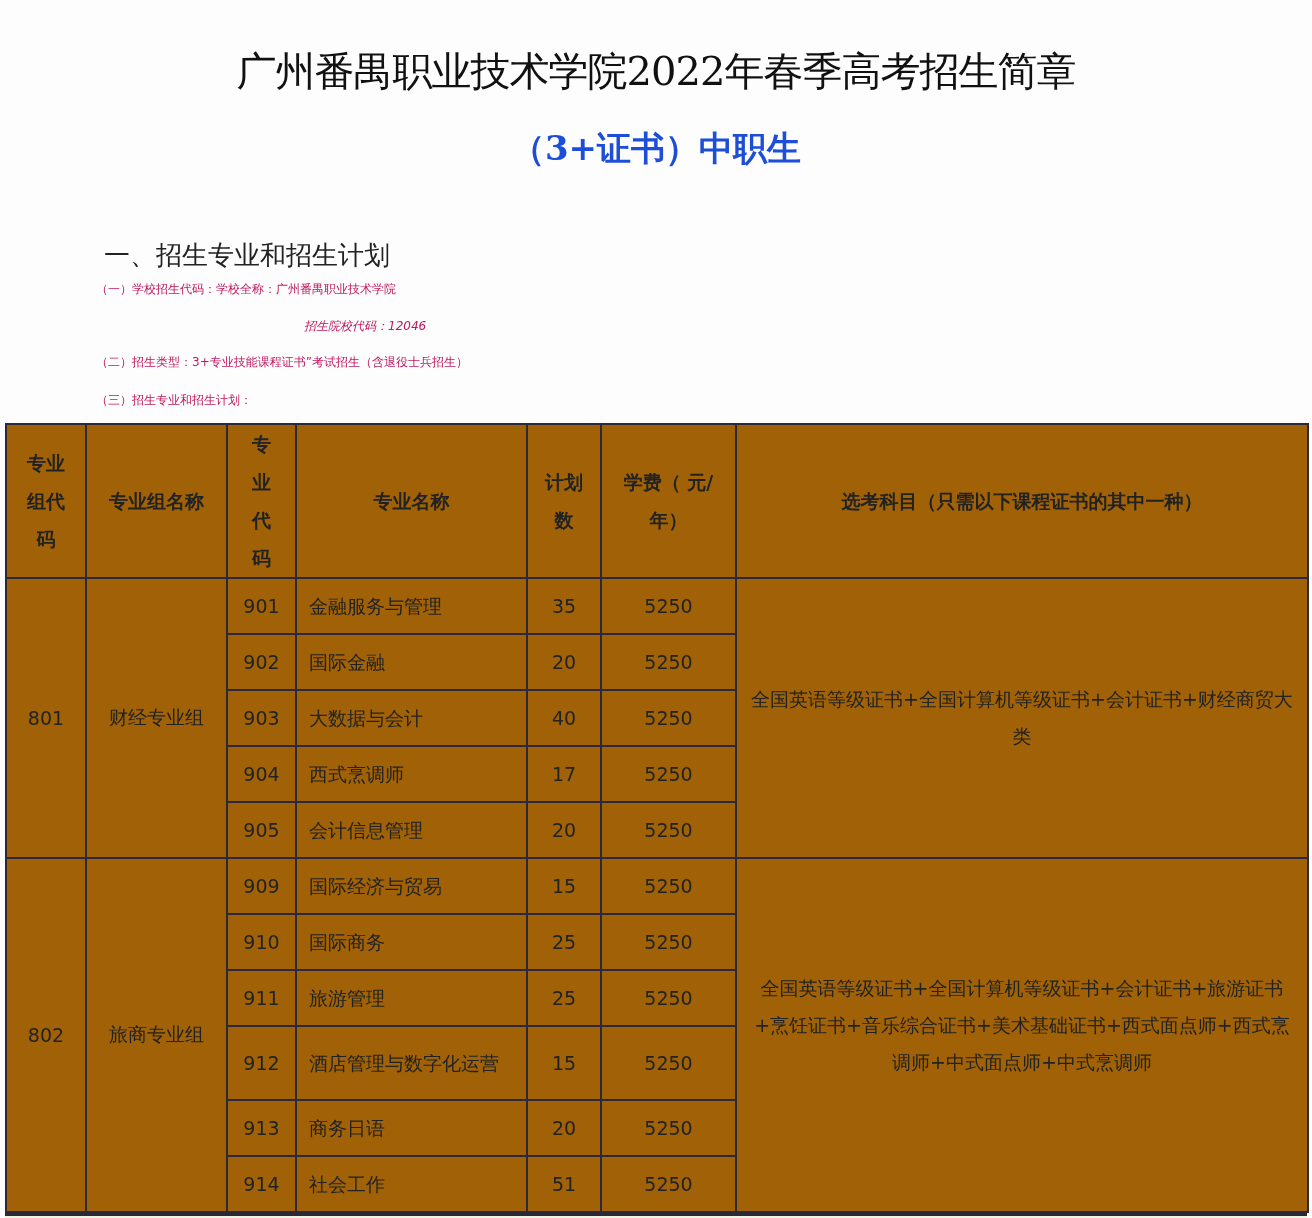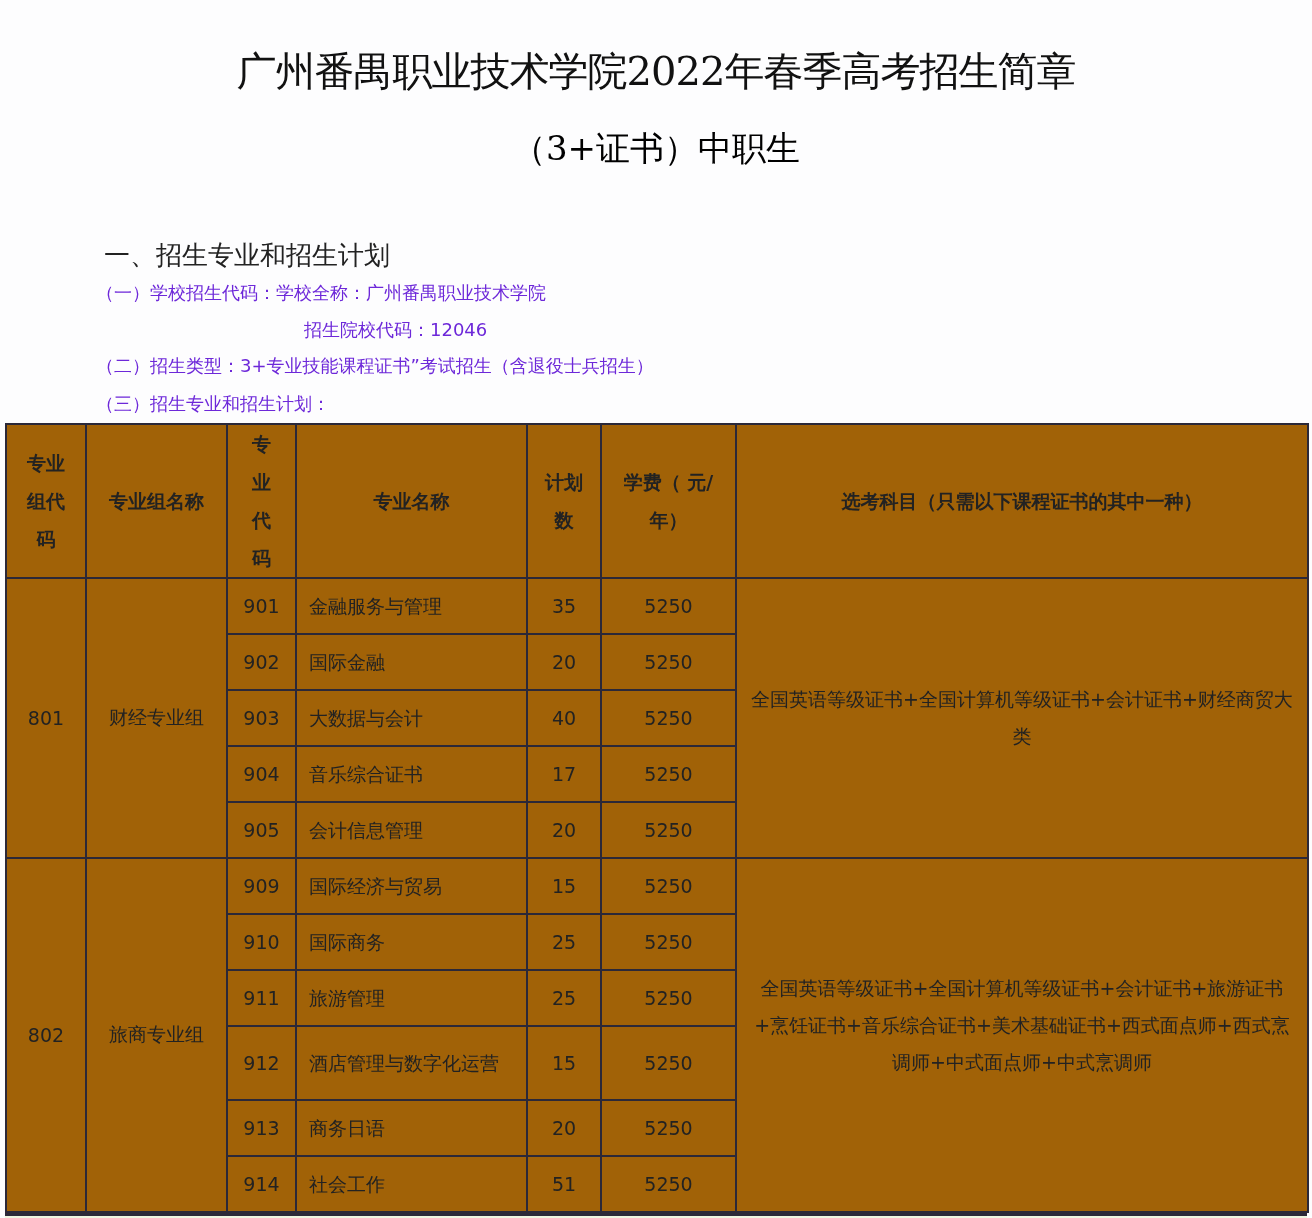--- a/index.html
+++ b/index.html
@@ -14,28 +14,28 @@
     position: absolute; left: 0; width: 1312px; top: 44px;
     text-align: center;
     font-family: "DejaVu Serif", serif;
     font-weight: normal; font-size: 40px; letter-spacing: -1px;
     color: #111;
   }
   .subtitle {
     position: absolute; left: 0; width: 1312px; top: 126px;
     text-align: center;
     font-family: "DejaVu Serif", serif;
-    font-weight: normal; font-size: 34px; color: #000000;
+    font-weight: bold; font-size: 34px; color: #1d4ed8;
   }
   .section-heading {
     position: absolute; left: 104px; top: 238px;
     font-size: 26px; color: #222;
   }
   .info-line {
-    position: absolute; font-size: 18px; color: #6d28d9;
+    position: absolute; font-size: 12px; color: #be185d;
     white-space: nowrap;
   }
   table.plan {
     position: absolute; left: 5px; top: 423px;
     width: 1302px;
     border-collapse: collapse;
     table-layout: fixed;
     font-size: 19px; color: #222;
     background: #a16207;
   }
@@ -61,21 +61,21 @@
     background: #eef5e0; border-top: 3px solid #2b2838;
   }
 </style>
 </head>
 <body>
 
 <div class="title">广州番禺职业技术学院2022年春季高考招生简章</div>
 <div class="subtitle">（3+证书）中职生</div>
 <div class="section-heading">一、招生专业和招生计划</div>
 <div class="info-line" style="left:96px;top:281px;">（一）学校招生代码：学校全称：广州番禺职业技术学院</div>
-<div class="info-line" style="left:304px;top:318px;">招生院校代码：12046</div>
+<div class="info-line" style="left:304px;top:318px;font-style:italic;">招生院校代码：12046</div>
 <div class="info-line" style="left:96px;top:354px;">（二）招生类型：3+专业技能课程证书”考试招生（含退役士兵招生）</div>
 <div class="info-line" style="left:96px;top:392px;">（三）招生专业和招生计划：</div>
 
 <table class="plan">
   <colgroup>
     <col style="width:80px">
     <col style="width:141px">
     <col style="width:69px">
     <col style="width:231px">
     <col style="width:74px">
@@ -119,21 +119,21 @@
       <td>5250</td>
     </tr>
     <tr>
       <td>903</td>
       <td class="major-name">大数据与会计</td>
       <td>40</td>
       <td>5250</td>
     </tr>
     <tr>
       <td>904</td>
-      <td class="major-name">音乐综合证书</td>
+      <td class="major-name">西式烹调师</td>
       <td>17</td>
       <td>5250</td>
     </tr>
     <tr>
       <td>905</td>
       <td class="major-name">会计信息管理</td>
       <td>20</td>
       <td>5250</td>
     </tr>
 

